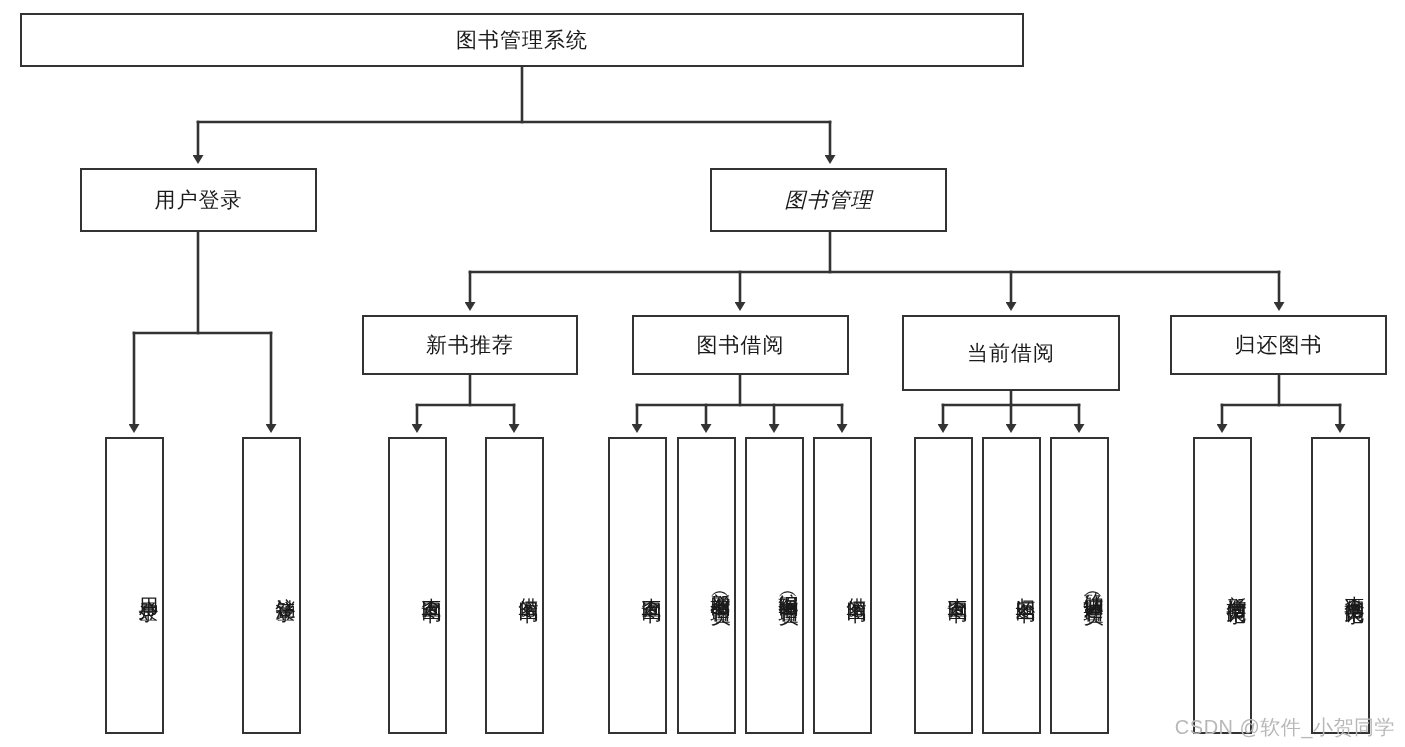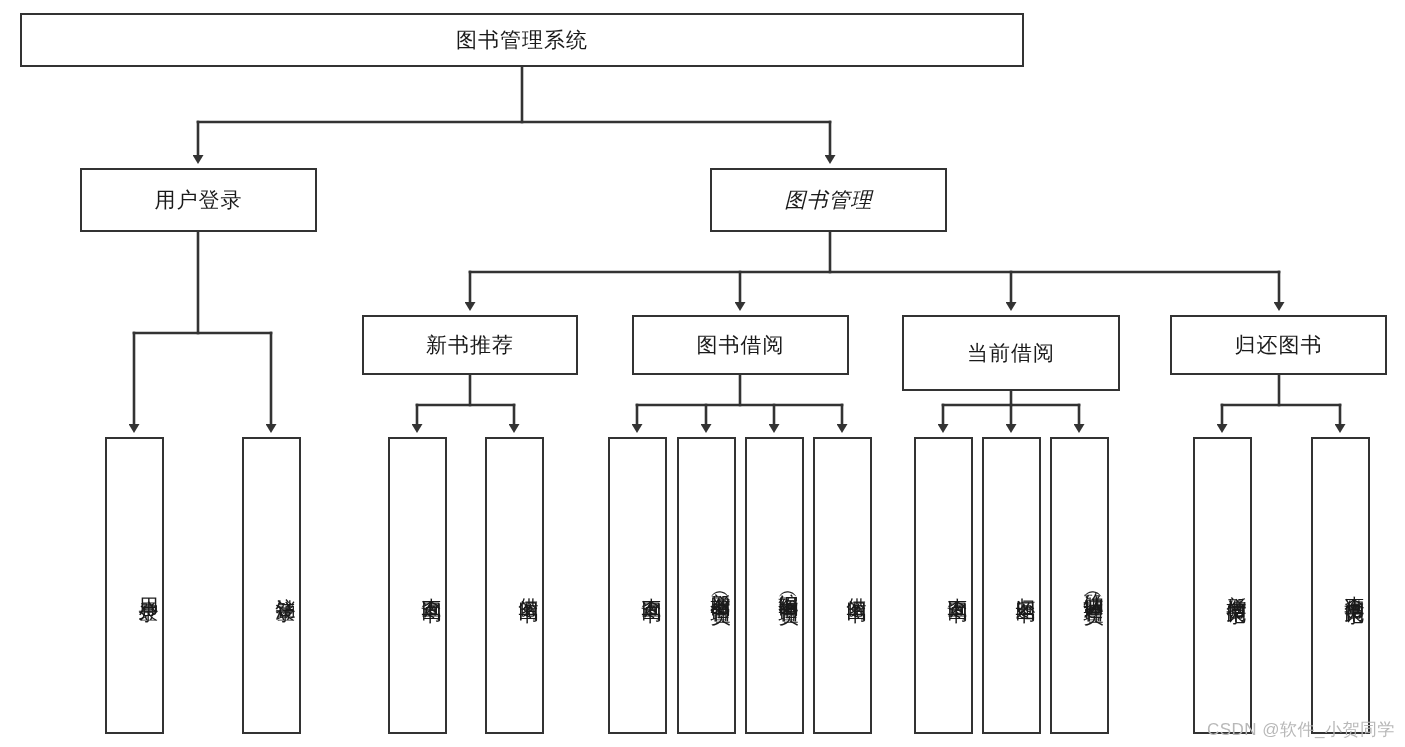--- a/index.html
+++ b/index.html
@@ -47,21 +47,21 @@
   }
   .node.vert .vlabel{
     writing-mode:vertical-rl;
     text-orientation:upright;
     white-space:normal;
     display:block;
   }
   .watermark{
     position:absolute;
     right:10px;bottom:6px;
-    font-size:17px;
+    font-size:20px;
     color:#b8b8b8;
     letter-spacing:.5px;
     white-space:nowrap;
   }
 </style>
 </head>
 <body>
 
 <div id="diagram-root">
 

